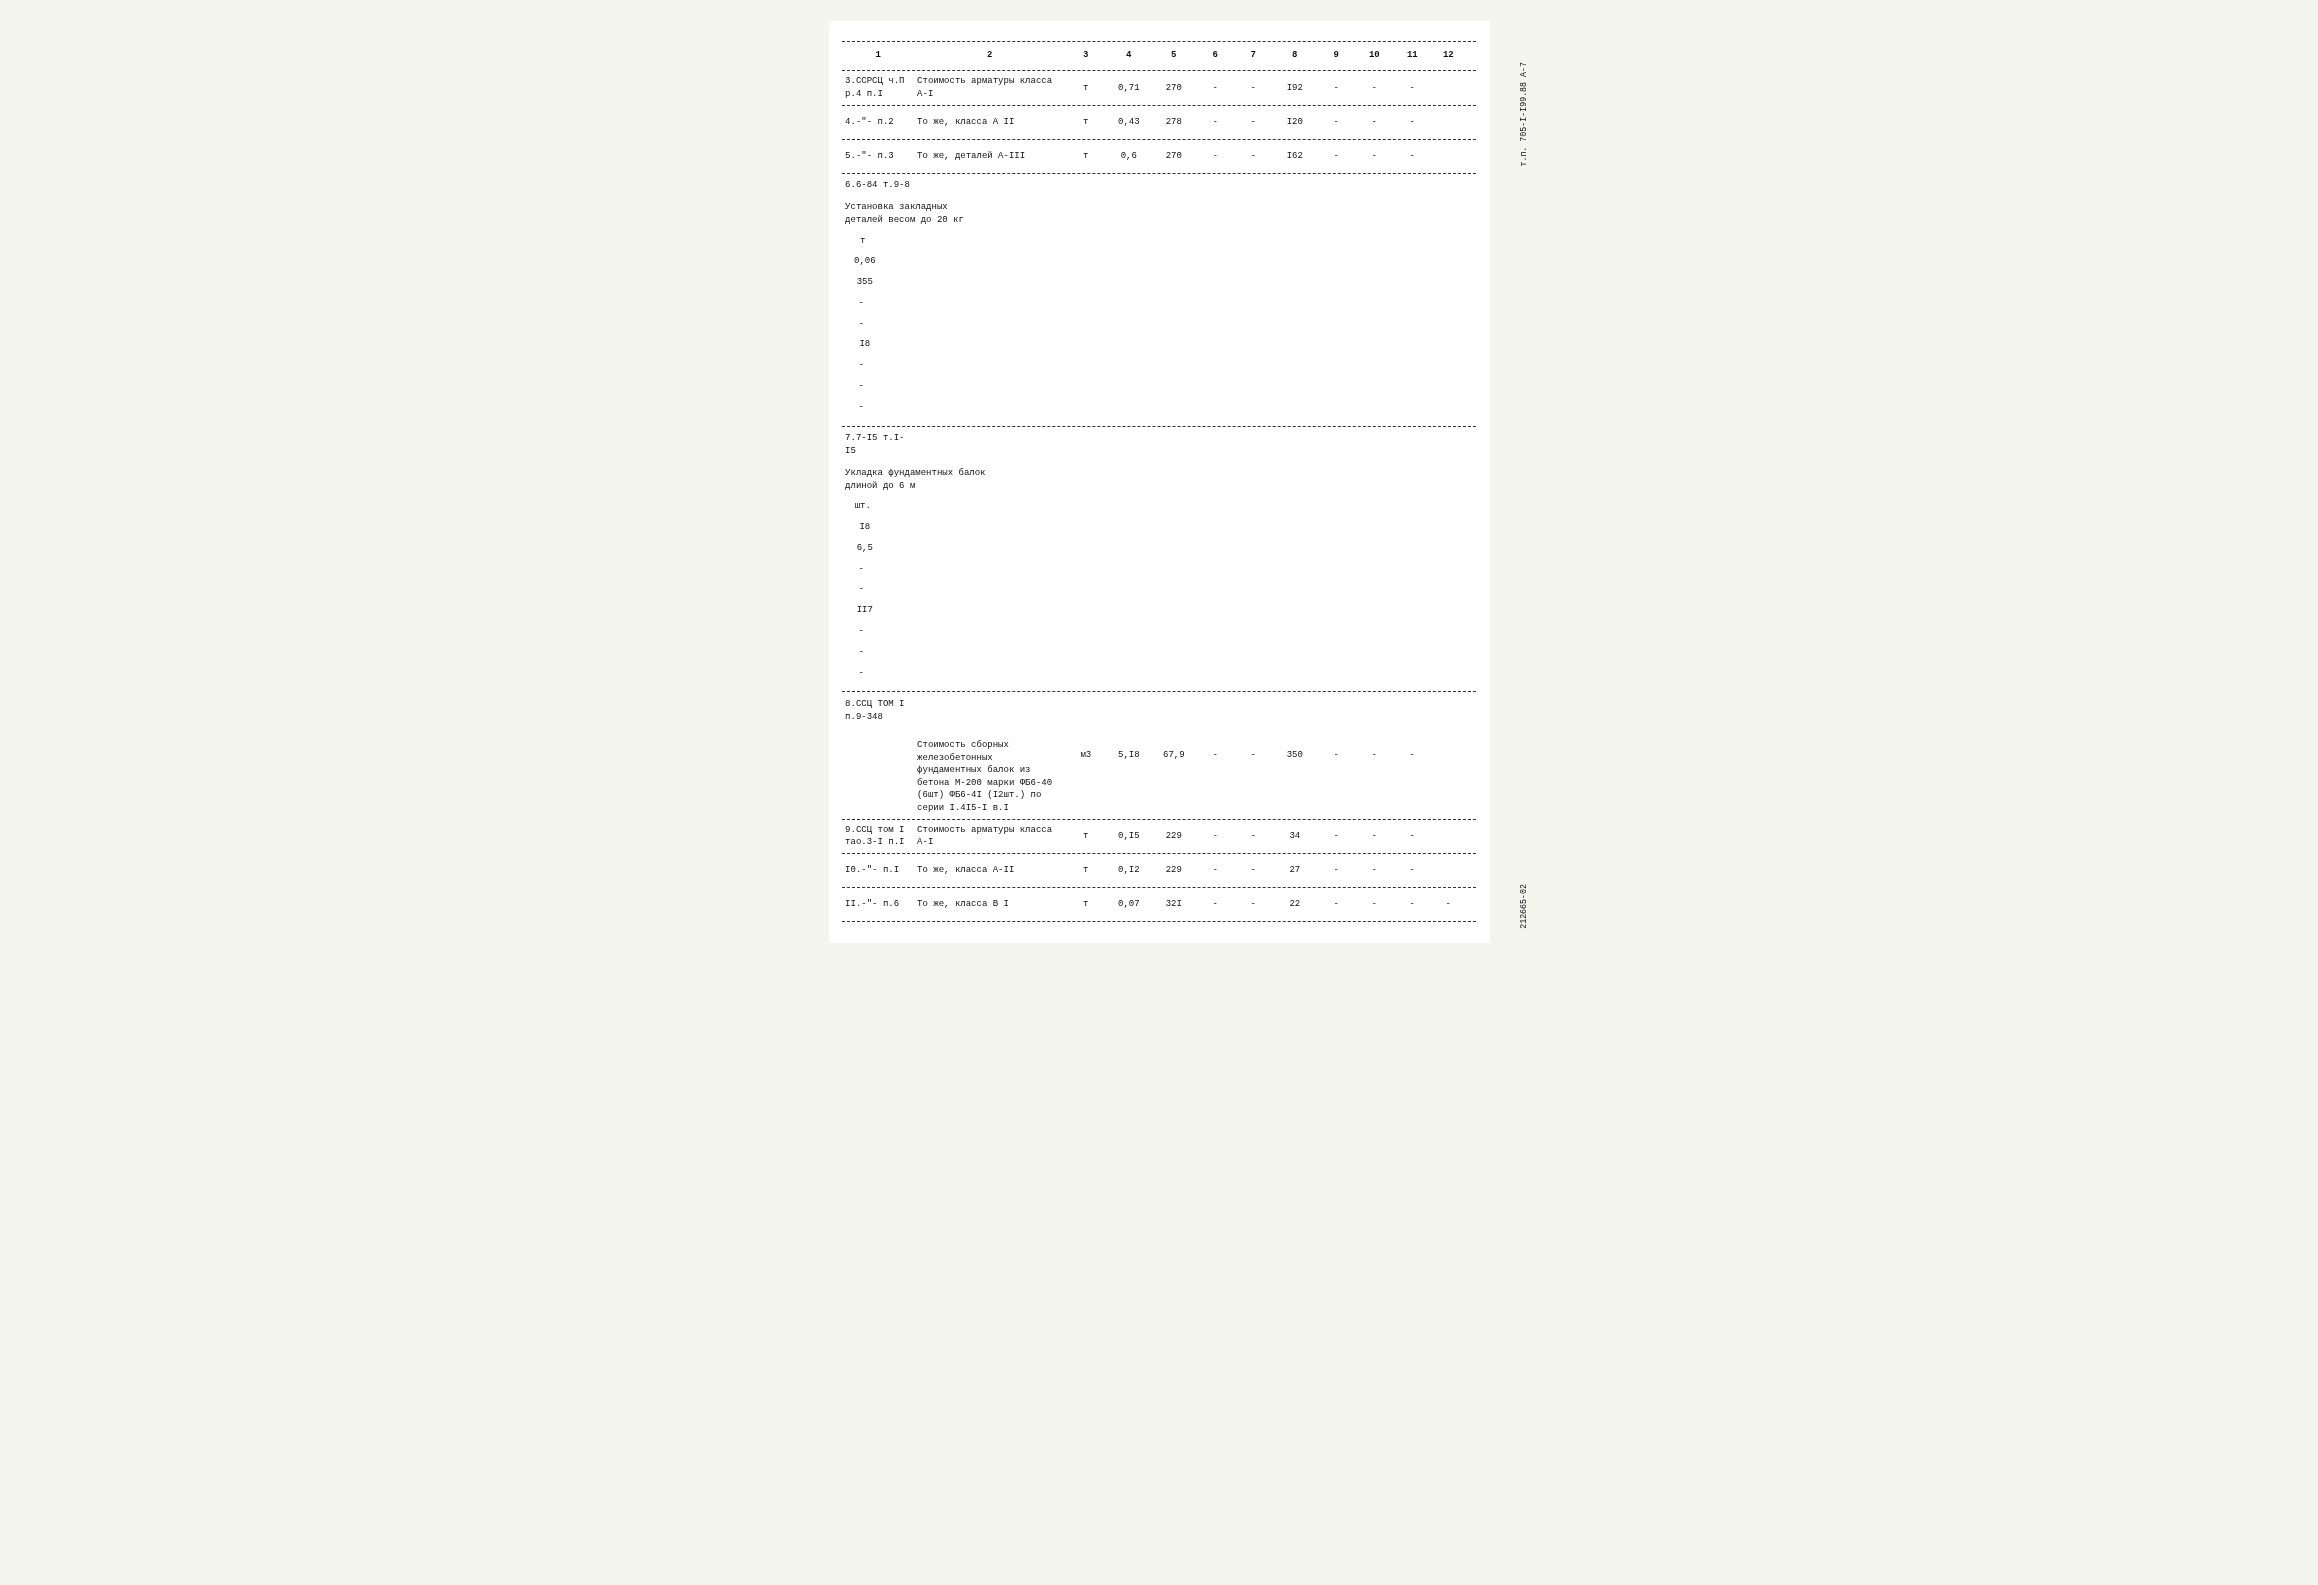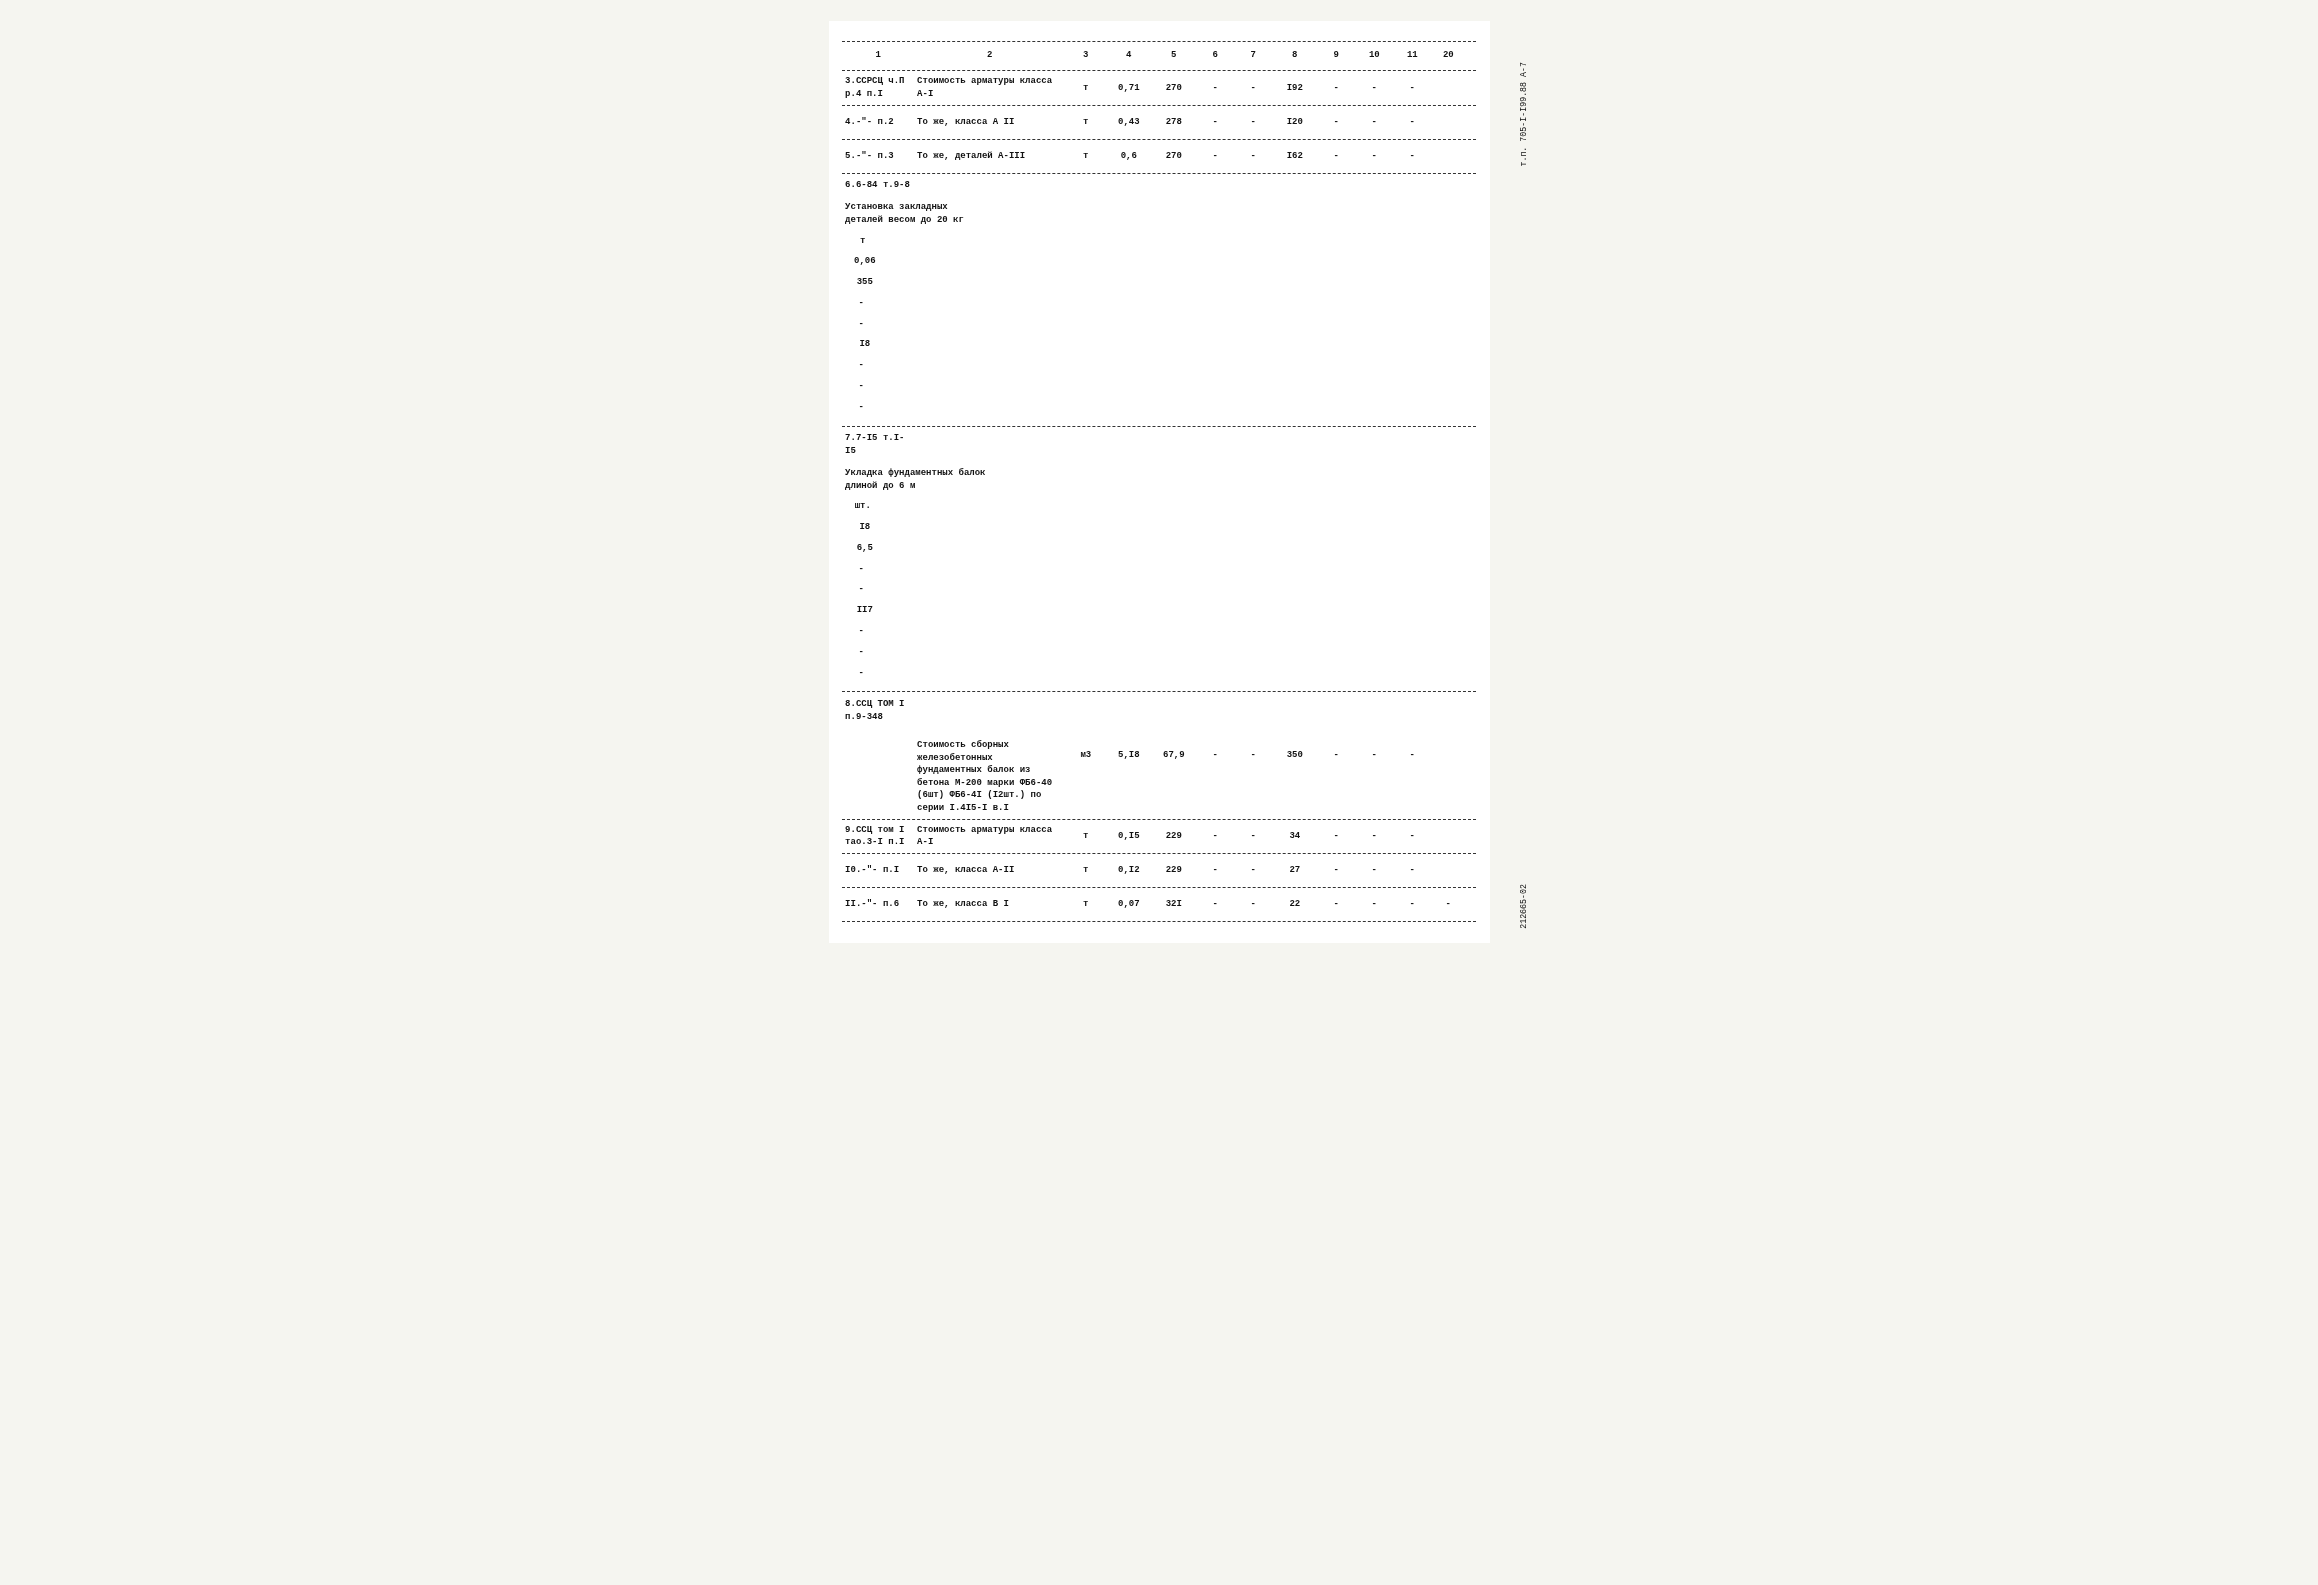--- a/index.html
+++ b/index.html
@@ -26,21 +26,20 @@
       margin-bottom: 1.4px;
     }
     .col-header {
       font-weight: bold;
       font-size: 10.3px;
       text-align: center;
     }
     
     .table-body {
       border-top: 0.7px dashed #333;
-      font-weight: bold;
     }
     .data-row {
       display: flex;
       border-bottom: 0.7px dashed #333;
       align-items: stretch;
       min-height: 34px;
     }
     .cell {
       padding: 4.1px 2.8px;
       font-size: 9px;
@@ -76,21 +75,21 @@
     <div class="cell c2 col-header">2</div>
     <div class="cell c3 col-header">3</div>
     <div class="cell c4 col-header">4</div>
     <div class="cell c5 col-header">5</div>
     <div class="cell c6 col-header">6</div>
     <div class="cell c7 col-header">7</div>
     <div class="cell c8 col-header">8</div>
     <div class="cell c9 col-header">9</div>
     <div class="cell c10 col-header">10</div>
     <div class="cell c11 col-header">11</div>
-    <div class="cell c12 col-header">20</div>
+    <div class="cell c12 col-header">12</div>
   </div>
 
   <div class="table-body">
 
     <div class="data-row">
       <div class="cell c1 left">3.ССРСЦ ч.П р.4 п.I</div>
       <div class="cell c2 left">Стоимость арматуры класса А-I</div>
       <div class="cell c3">т</div>
       <div class="cell c4">0,71</div>
       <div class="cell c5">270</div>

